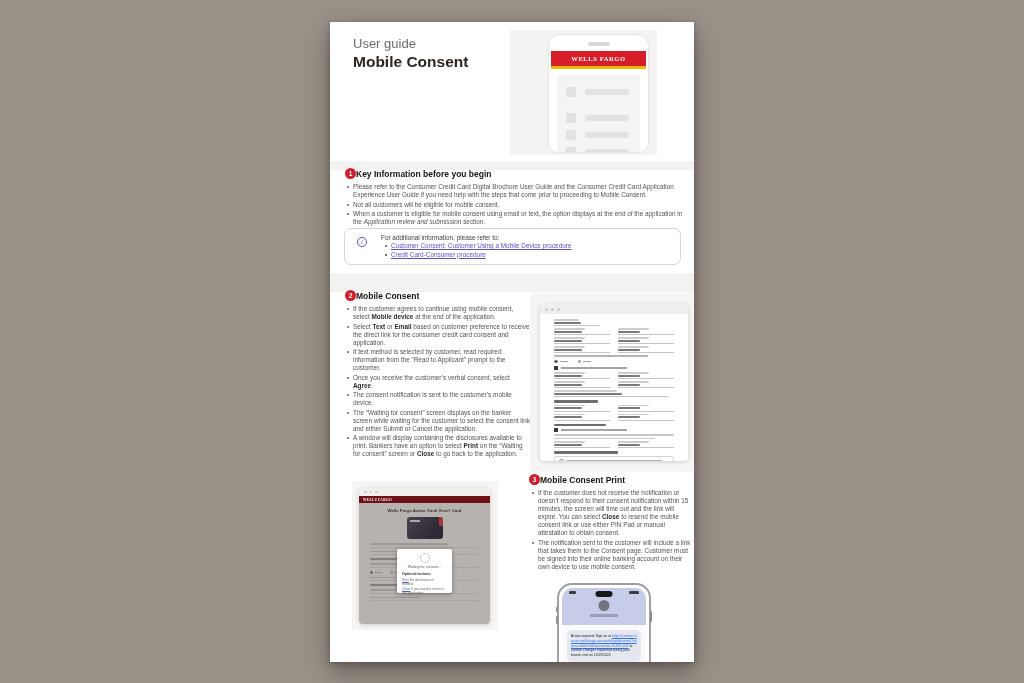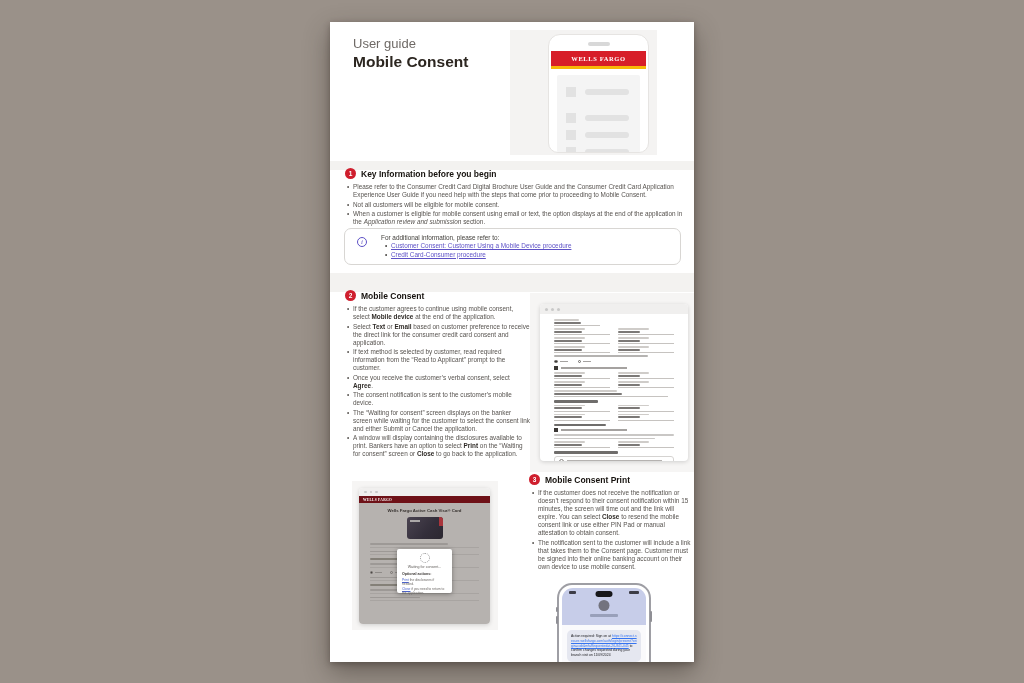--- a/index.html
+++ b/index.html
@@ -24,21 +24,21 @@
   .mp-g2{top:66px;}
   .mp-row{display:flex;align-items:center;gap:9px;margin:7px 0;}
   .mp-sq{width:10px;height:10px;background:#e2e2e2;flex:0 0 auto;}
   .mp-bar{width:44px;height:6px;background:#e2e2e2;border-radius:3px;}
 
   .band{position:absolute;left:0;right:0;background:#f3f2f0;}
   .band1{top:139px;height:9px;}
   .band2{top:251px;height:19px;}
 
   
-  .sec-head{position:absolute;display:flex;align-items:center;gap:5px;}
+  .sec-head{position:absolute;display:flex;align-items:center;}
   .num{width:11px;height:11px;border-radius:50%;background:#cf1f2e;color:#fff;font-size:6.5px;font-weight:700;
     display:flex;align-items:center;justify-content:center;flex:0 0 auto;}
   .sec-title{font-size:8.5px;font-weight:700;color:#17130f;}
   .sh1{left:15px;top:146px;}
   .sh2{left:15px;top:268px;}
   .sh3{left:199px;top:452px;}
 
   ul.bullets{position:absolute;margin:0;padding:0;list-style:none;font-size:6.4px;line-height:8px;color:#57534f;}
   ul.bullets li{position:relative;padding-left:6px;margin-bottom:1.5px;}
   ul.bullets li::before{content:"•";position:absolute;left:0;top:0;color:#57534f;}

